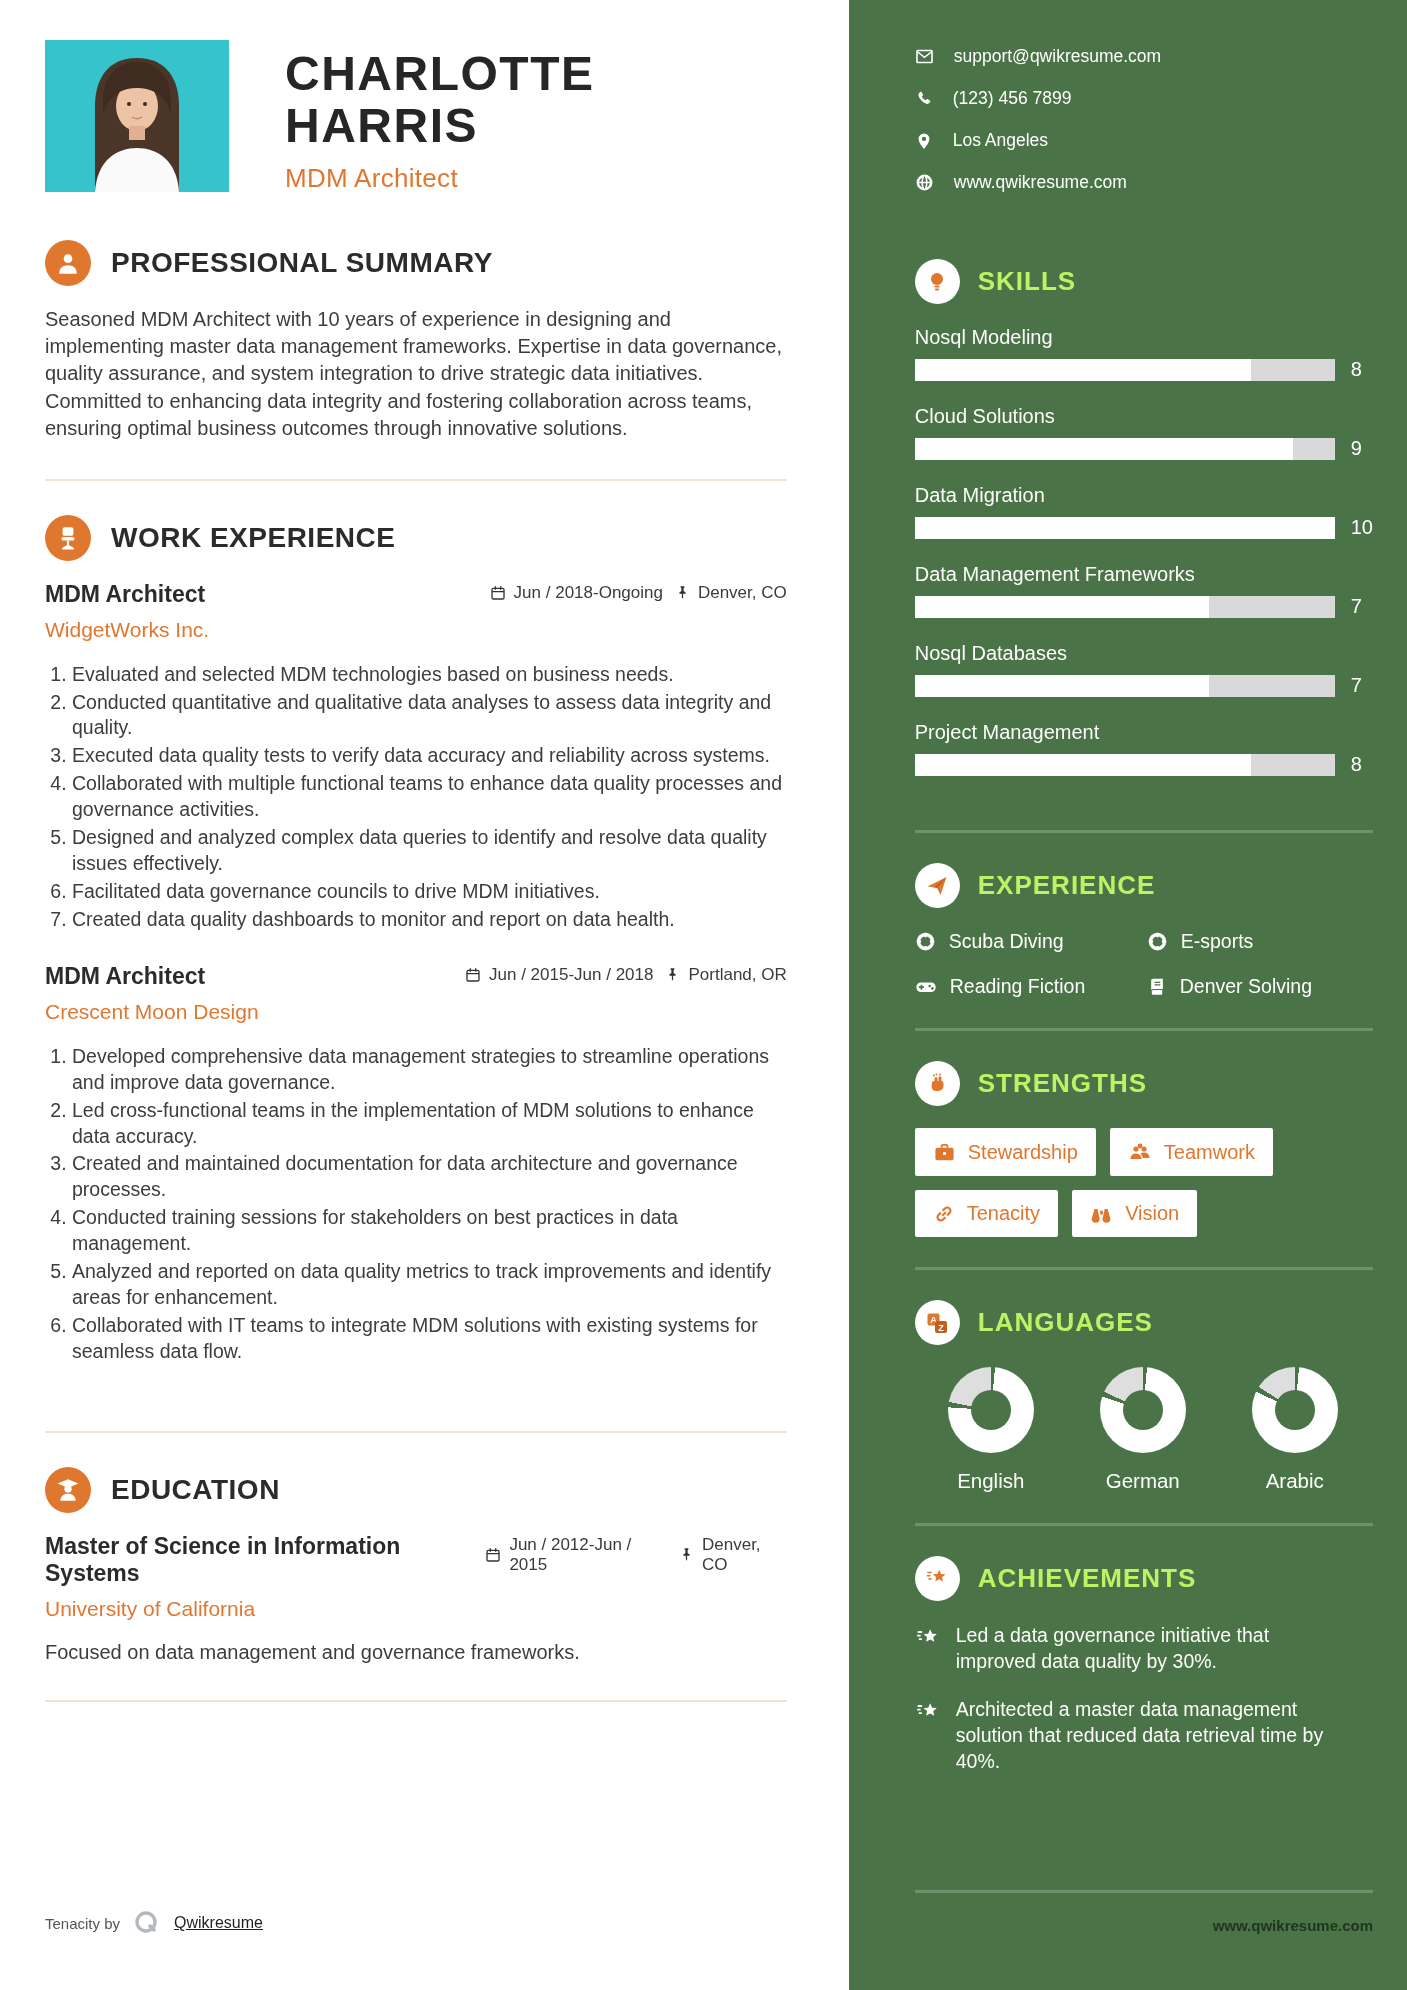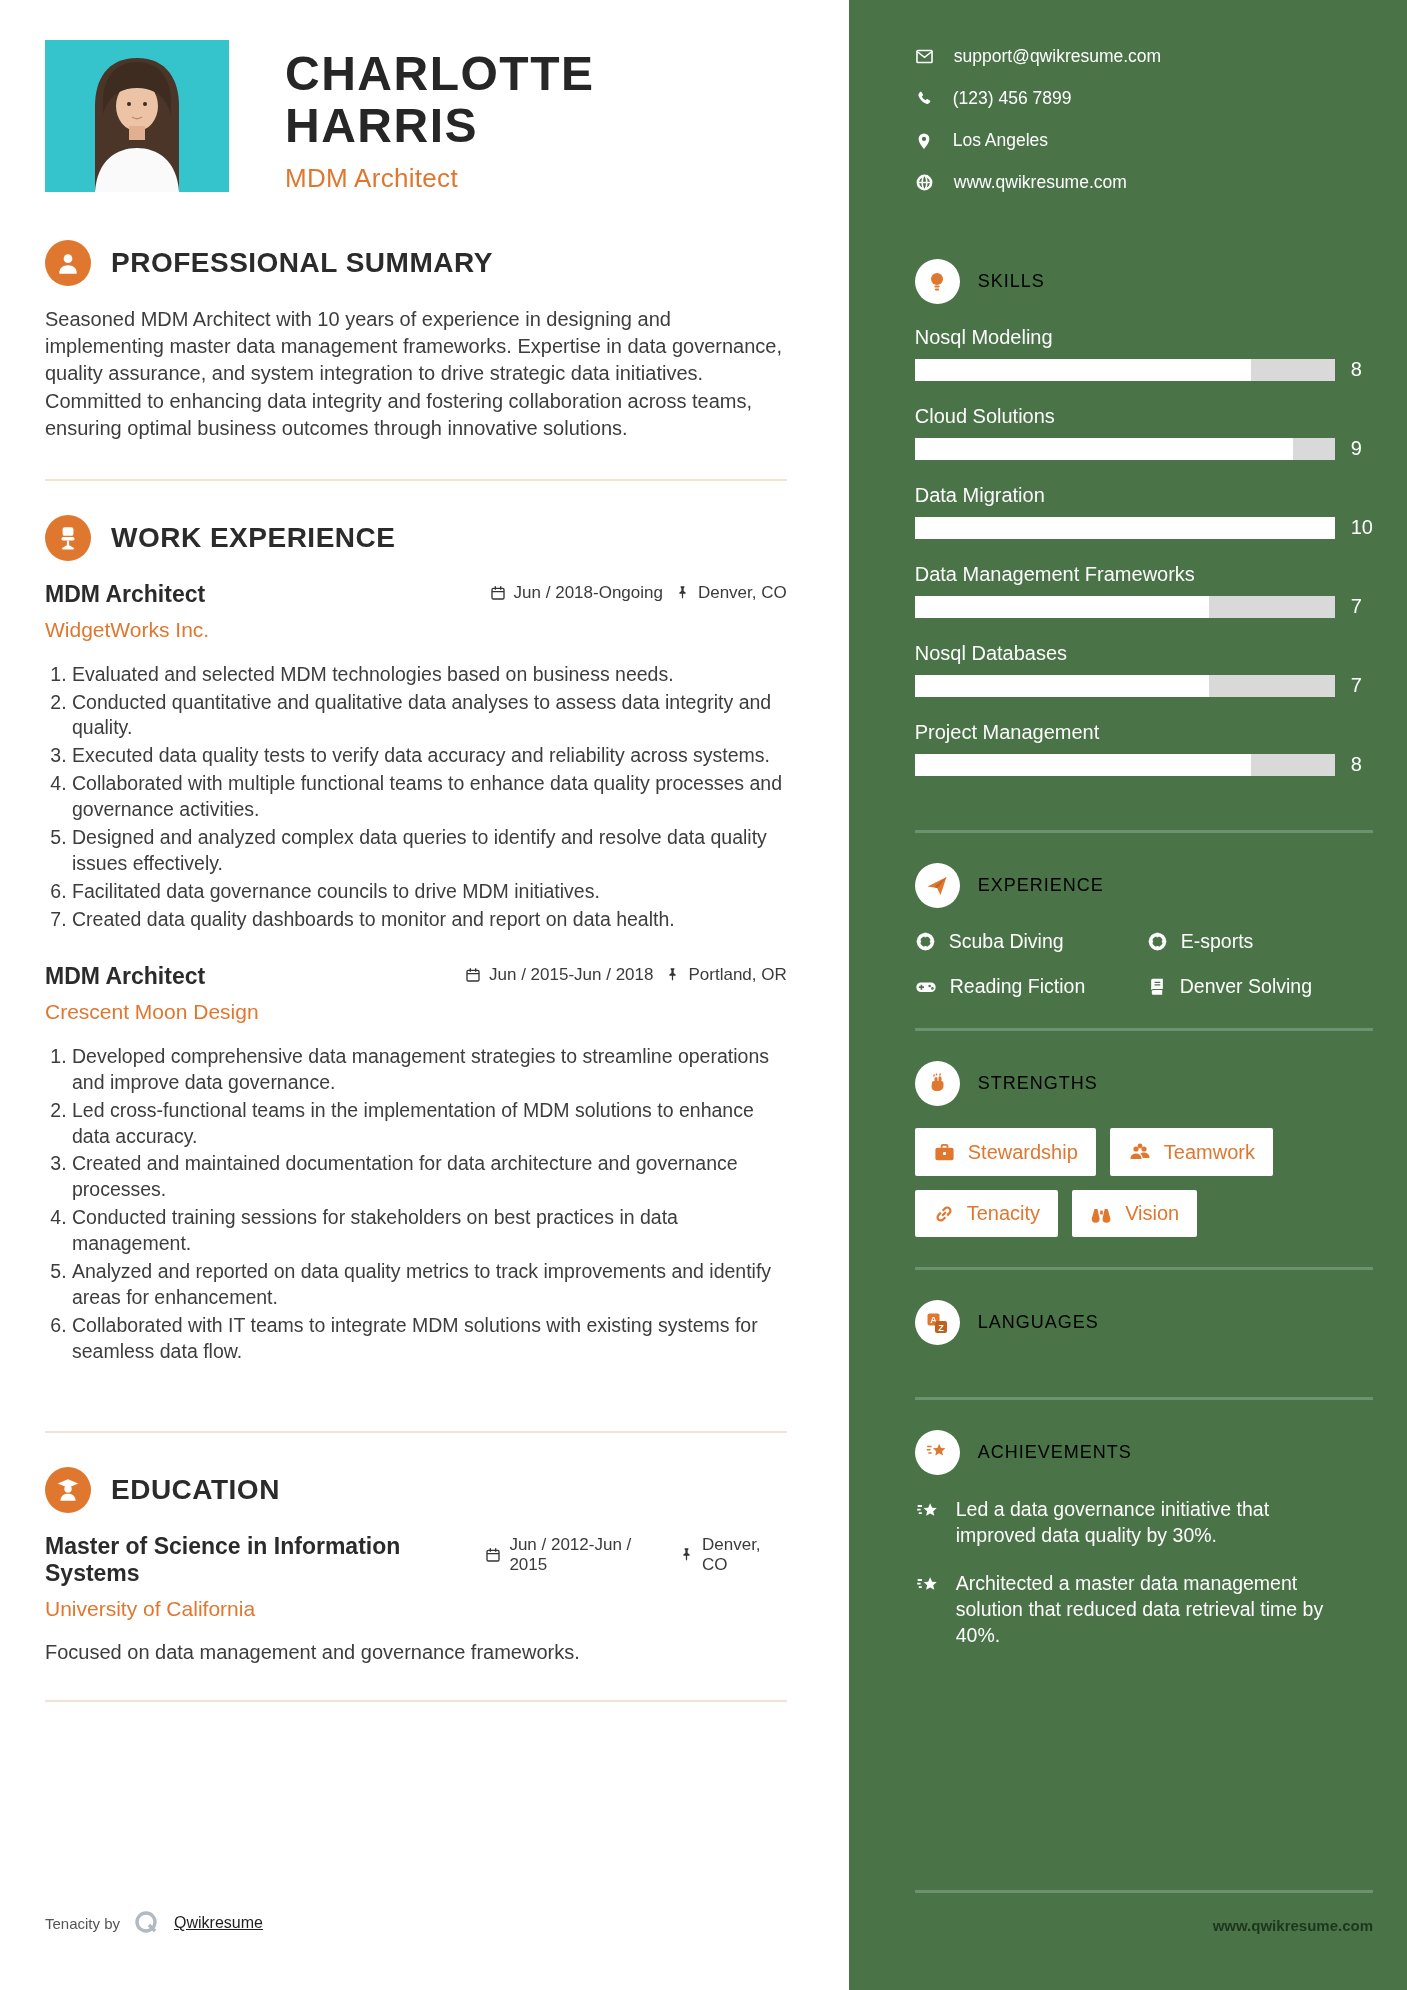--- a/index.html
+++ b/index.html
@@ -46,21 +46,21 @@
   
   .right{flex:1;height:100%;background:var(--green);color:#fff;
     padding:46px 34px 56px 66px;display:flex;flex-direction:column}
   .contact{display:flex;flex-direction:column;gap:21px;margin-bottom:66px}
   .c-row{display:flex;align-items:center;gap:20px;font-size:17.5px;color:#fff}
   .c-row svg{flex:none}
 
   .s-head{display:flex;align-items:center;gap:18px;margin-bottom:22px}
   .s-ico{width:45px;height:45px;border-radius:50%;background:#fff;flex:none;
     display:flex;align-items:center;justify-content:center}
-  .s-head h2{font-size:18px;font-weight:400;color:#000000;letter-spacing:1px}
+  .s-head h2{font-size:26px;font-weight:700;color:#bef264;letter-spacing:1px}
 
   .skill{margin-bottom:24px}
   .skill .lbl{font-size:20px;margin-bottom:9px;color:#fdfdfd}
   .skill .row{display:flex;align-items:center;gap:16px}
   .skill .bar{width:420px;height:22px;background:var(--track)}
   .skill .fill{height:100%;background:#fff}
   .skill .num{font-size:20px;color:#fff}
 
   .hr-green{border:0;height:3px;background:var(--green-div);margin:30px 0 30px 0}
 
@@ -458,20 +458,34 @@
         <span class="s-ico">
           <svg width="24" height="24" viewBox="0 0 24 24">
               <rect x="2.5" y="2.5" width="12" height="12" rx="2" fill="#E0772F"></rect>
               <text x="8.5" y="12" font-size="9" font-weight="bold" fill="#fff" text-anchor="middle" font-family="Liberation Sans, sans-serif">A</text>
               <rect x="10" y="10" width="12" height="12" rx="2" fill="#C05F1E"></rect>
               <text x="16" y="19.5" font-size="9" font-weight="bold" fill="#fff" text-anchor="middle" font-family="Liberation Sans, sans-serif">Z</text>
             </svg>
         </span>
         <h2>LANGUAGES</h2>
       </div>
+      <div class="langs">
+        <div class="lang">
+          <div class="donut" style="background: conic-gradient(rgb(74, 115, 71) 0deg, rgb(74, 115, 71) 1.5%, rgb(255, 255, 255) 1.5%, rgb(255, 255, 255) 76%, rgb(74, 115, 71) 76%, rgb(74, 115, 71) 78%, rgb(222, 222, 222) 78%, rgb(222, 222, 222) 100%);"></div>
+          <div class="l-lbl">English</div>
+        </div>
+        <div class="lang">
+          <div class="donut" style="background: conic-gradient(rgb(74, 115, 71) 0deg, rgb(74, 115, 71) 1.5%, rgb(255, 255, 255) 1.5%, rgb(255, 255, 255) 80%, rgb(74, 115, 71) 80%, rgb(74, 115, 71) 82%, rgb(222, 222, 222) 82%, rgb(222, 222, 222) 100%);"></div>
+          <div class="l-lbl">German</div>
+        </div>
+        <div class="lang">
+          <div class="donut" style="background: conic-gradient(rgb(74, 115, 71) 0deg, rgb(74, 115, 71) 1.5%, rgb(255, 255, 255) 1.5%, rgb(255, 255, 255) 82%, rgb(74, 115, 71) 82%, rgb(74, 115, 71) 84%, rgb(222, 222, 222) 84%, rgb(222, 222, 222) 100%);"></div>
+          <div class="l-lbl">Arabic</div>
+        </div>
+      </div>
     </section>
 
     <hr class="hr-green">
 
     <section>
       <div class="s-head">
         <span class="s-ico">
           <svg width="26" height="26" viewBox="0 0 24 24" fill="#E0772F">
               <path d="M14 3.5l1.7 3.8 4.1.4-3.1 2.7.9 4-3.6-2.1-3.6 2.1.9-4-3.1-2.7 4.1-.4z"></path>
               <path d="M3 6h4M2.5 9h3.5M4 12h3" stroke="#E0772F" stroke-width="1.6"></path>

